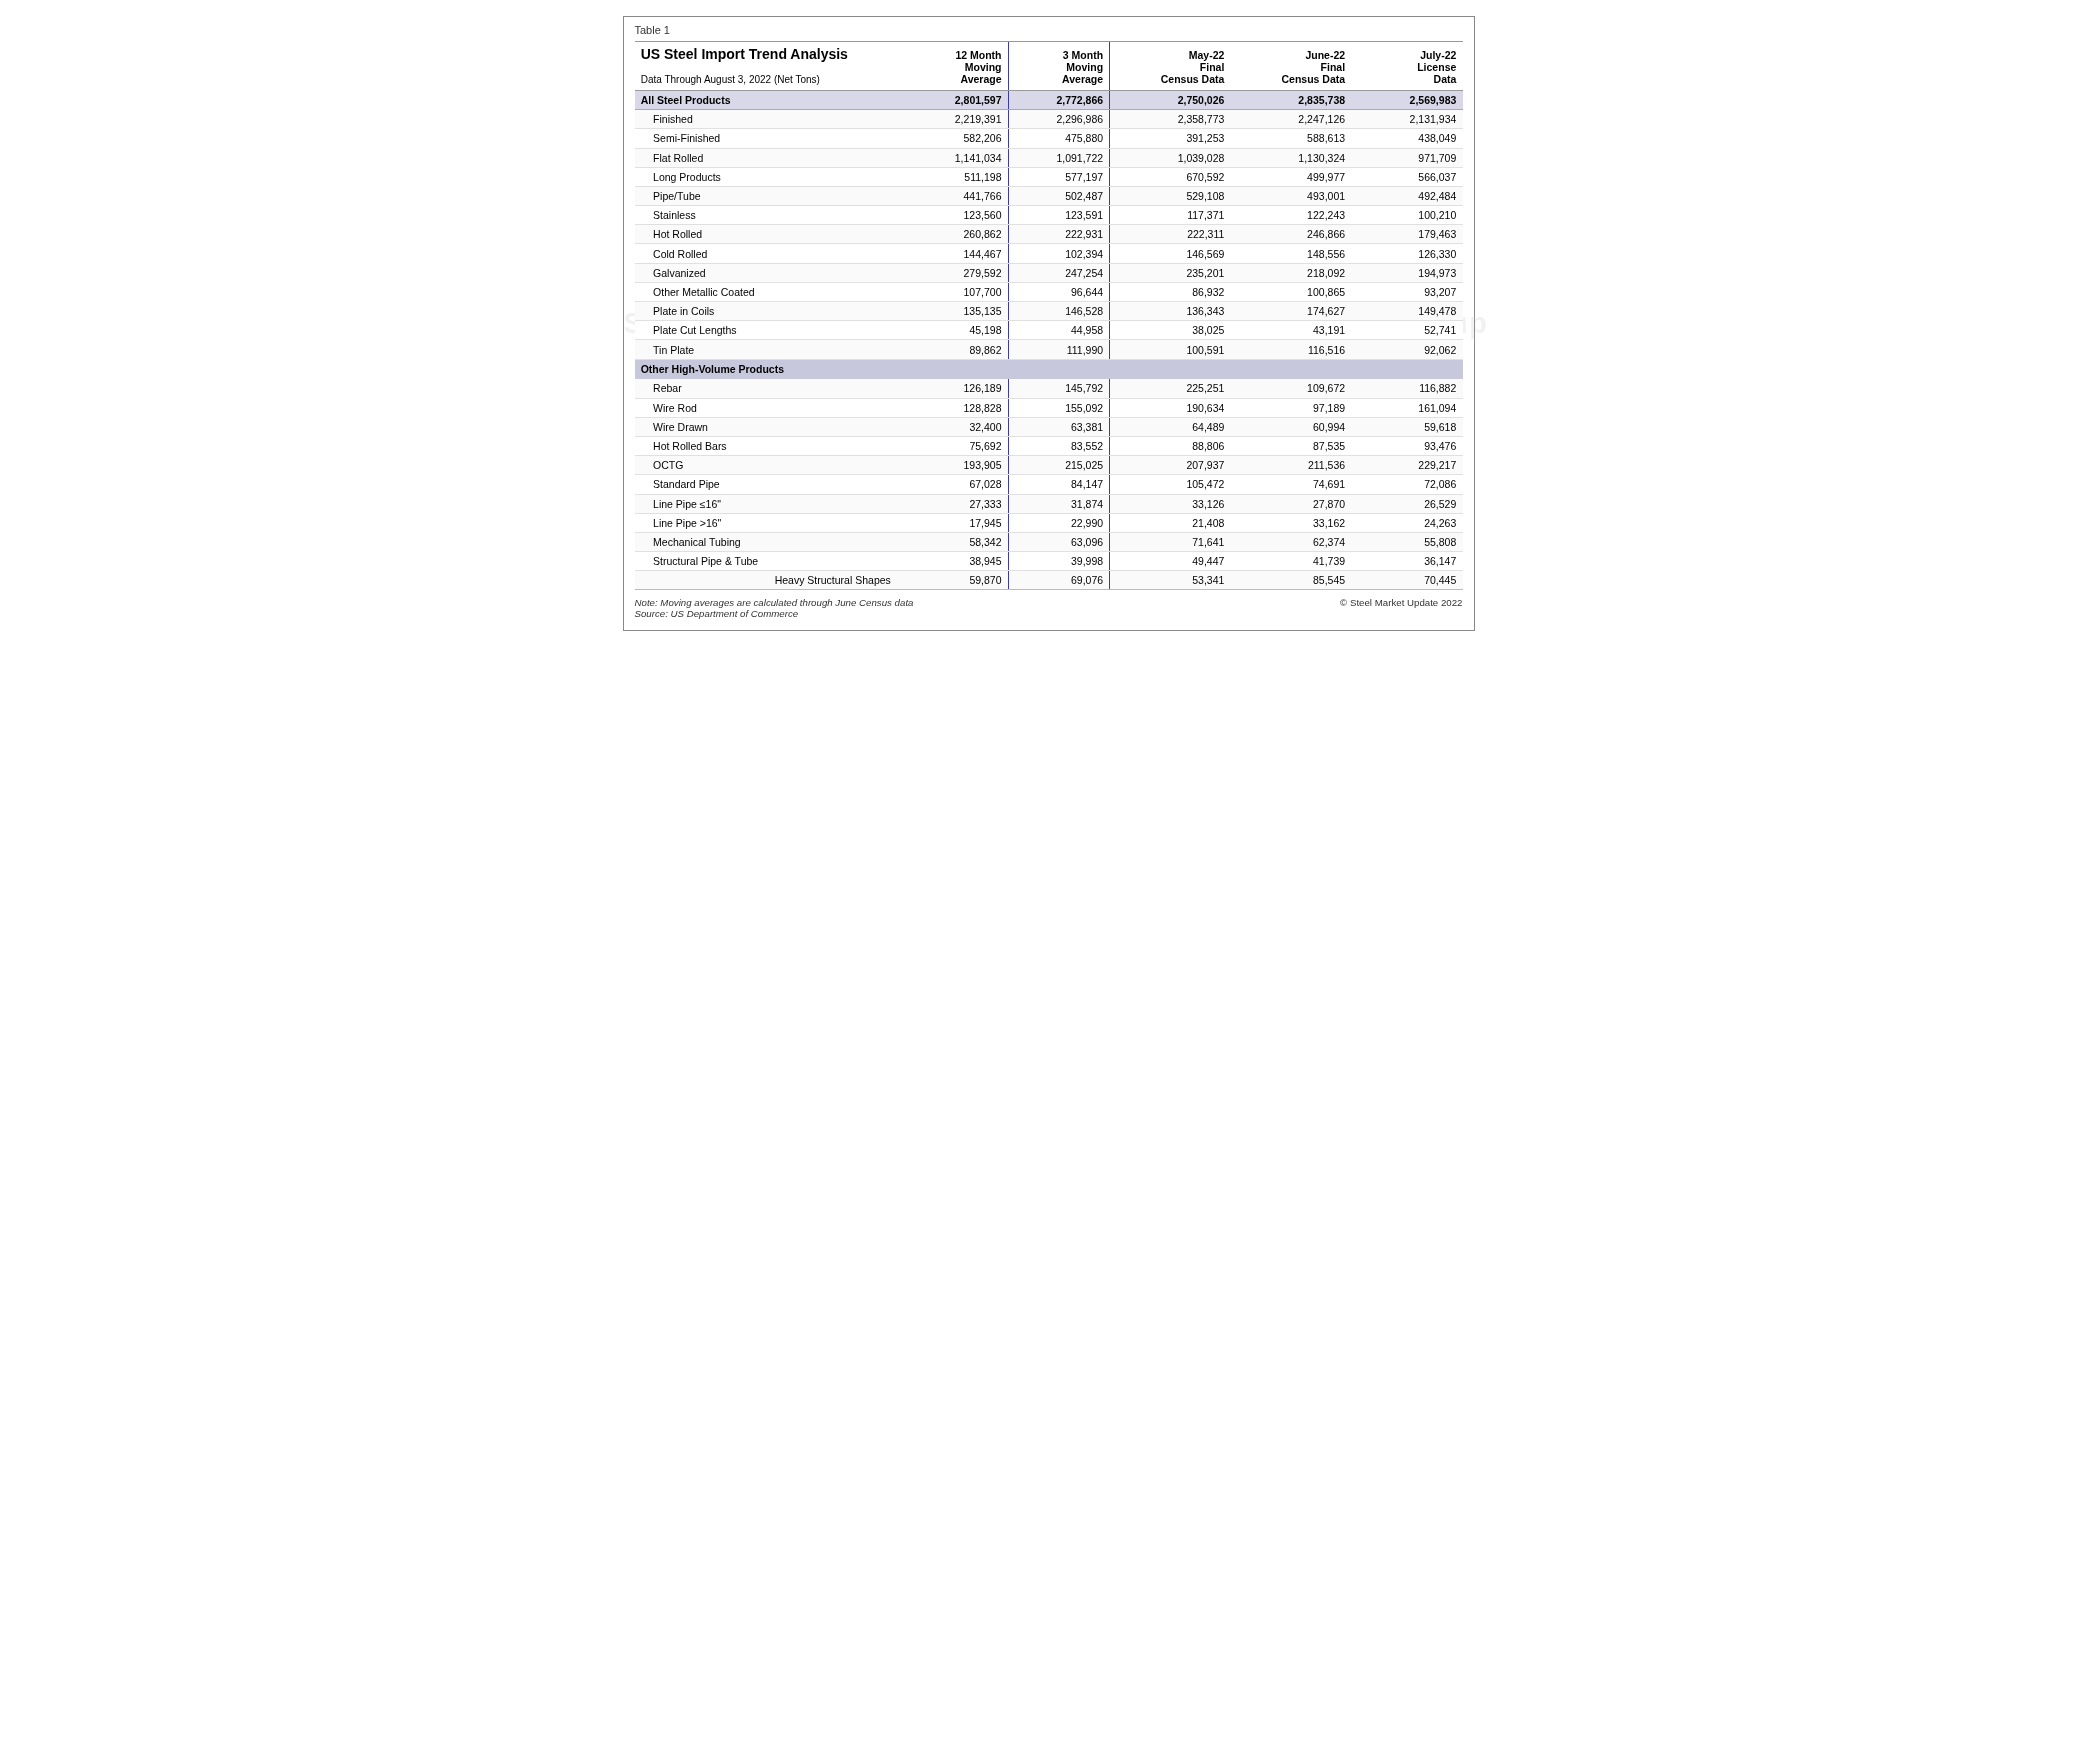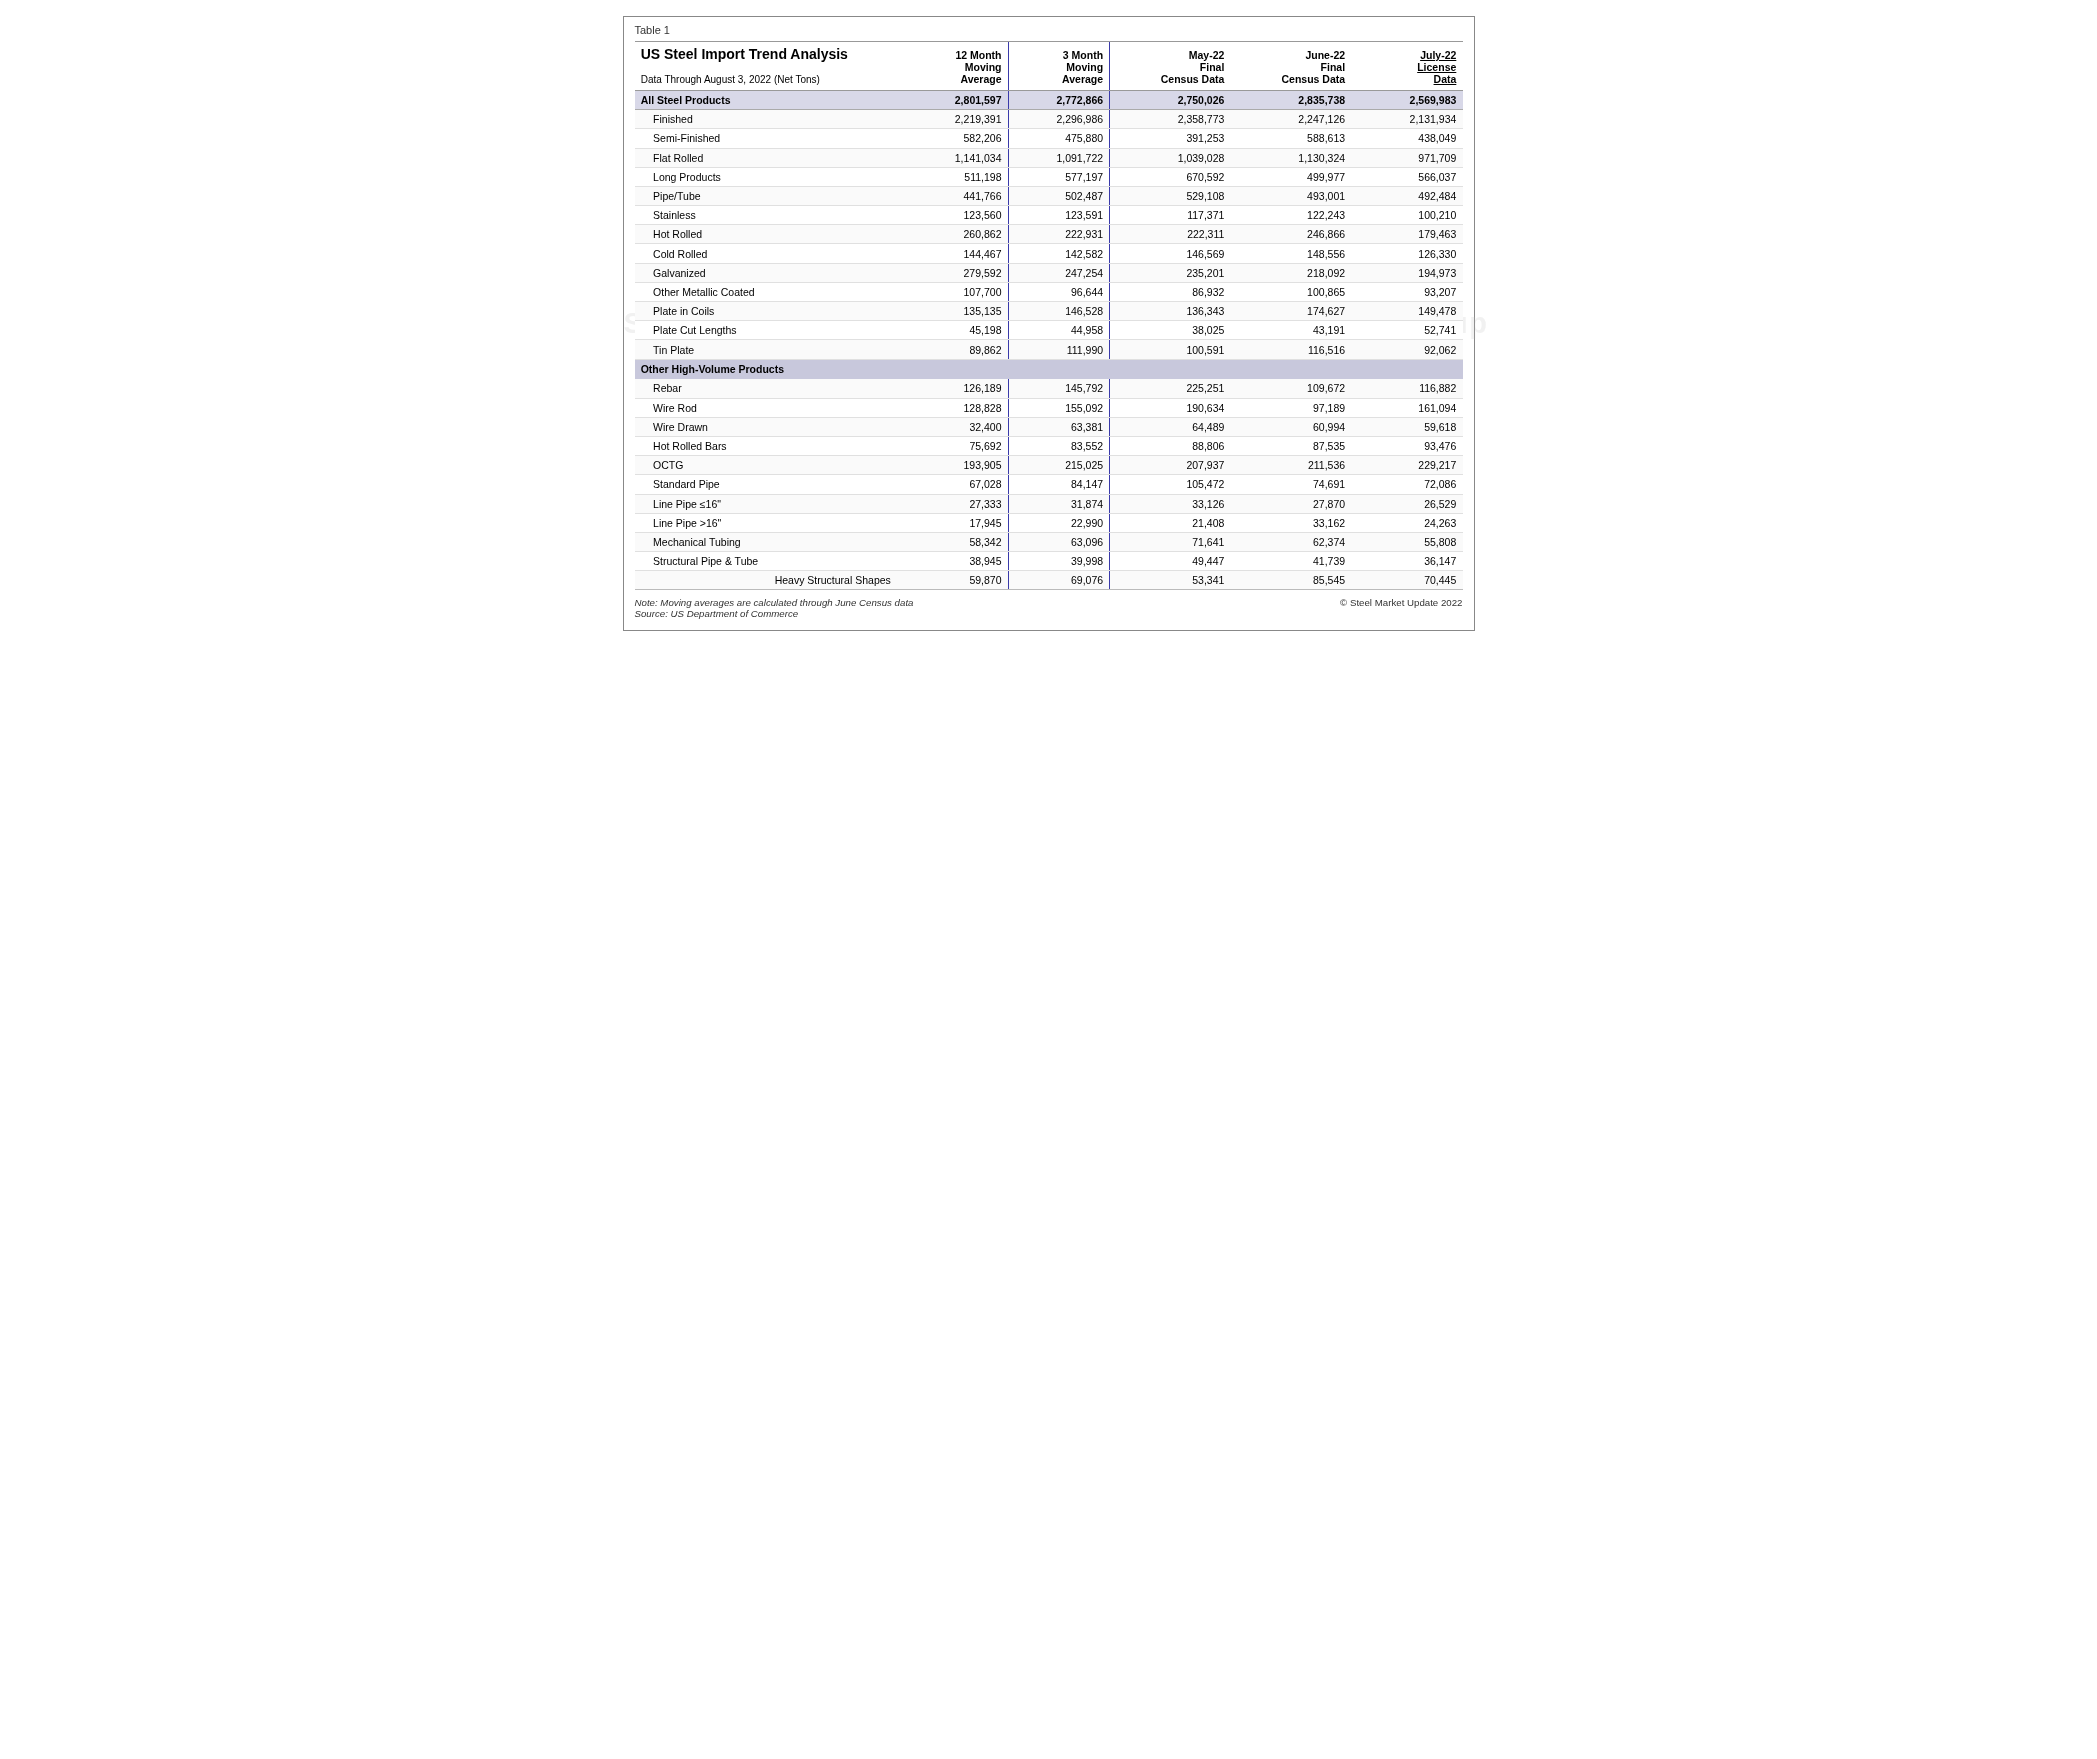--- a/index.html
+++ b/index.html
@@ -127,21 +127,21 @@
     }
     .footer-right {
       font-style: normal;
       color: #333;
       margin-left: 24px;
     }
     .col-12m { min-width: 93px; }
     .col-3m  { min-width: 85px; }
     .col-may { min-width: 101px; }
     .col-jun { min-width: 101px; }
-    .col-jul { min-width: 93px; text-decoration: underline; }
+    .col-jul { min-width: 93px; }
     tr.row-data:nth-child(even) td { background: #fafafa; }
     tr.row-data:nth-child(odd) td { background: #ffffff; }
     .row-all-steel td { background: #d8d8e8 !important; }
     .row-section-header td { background: #c8c8dc !important; }
   </style>
 </head>
 <body>
 
 <div class="outer-border">
   <div class="watermark">STEEL MARKET UPDATE
@@ -226,21 +226,21 @@
           <td class="indent">Hot Rolled</td>
           <td>260,862</td>
           <td>222,931</td>
           <td>222,311</td>
           <td>246,866</td>
           <td>179,463</td>
         </tr>
         <tr class="row-data">
           <td class="indent">Cold Rolled</td>
           <td>144,467</td>
-          <td>142,582</td>
+          <td>102,394</td>
           <td>146,569</td>
           <td>148,556</td>
           <td>126,330</td>
         </tr>
         <tr class="row-data">
           <td class="indent">Galvanized</td>
           <td>279,592</td>
           <td>247,254</td>
           <td>235,201</td>
           <td>218,092</td>

